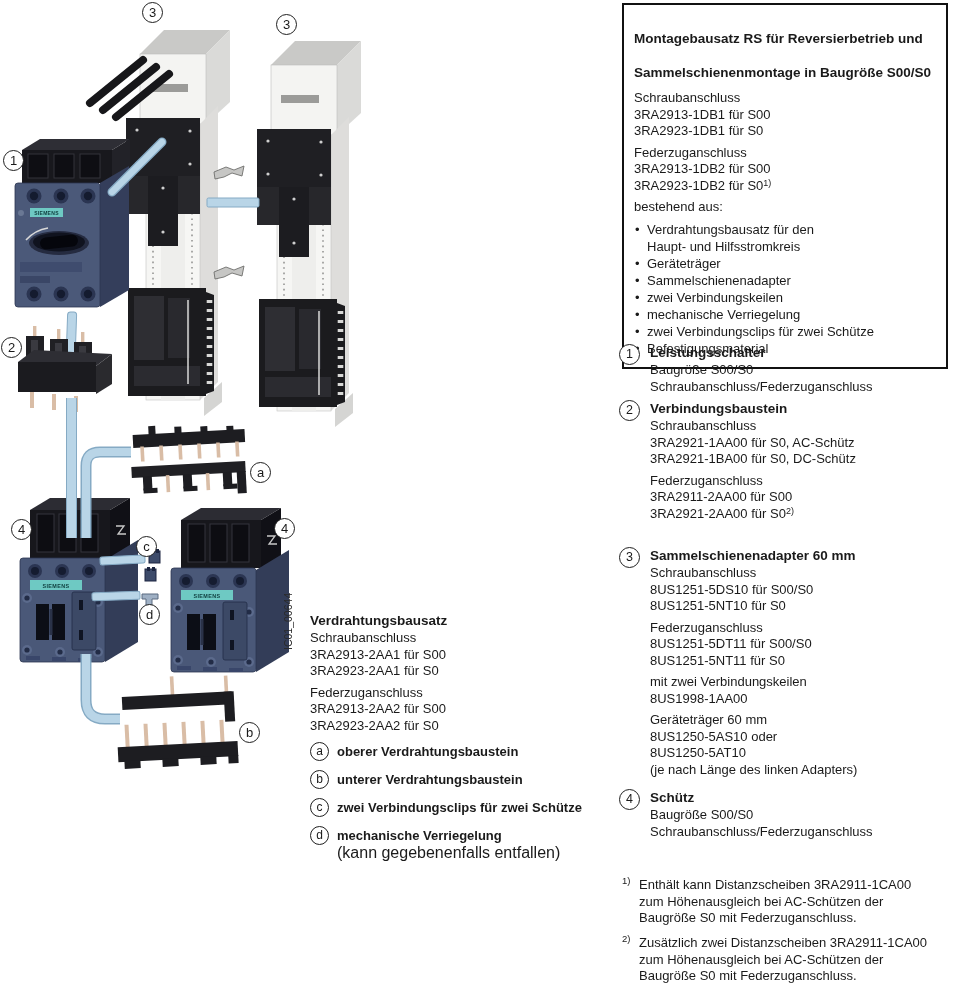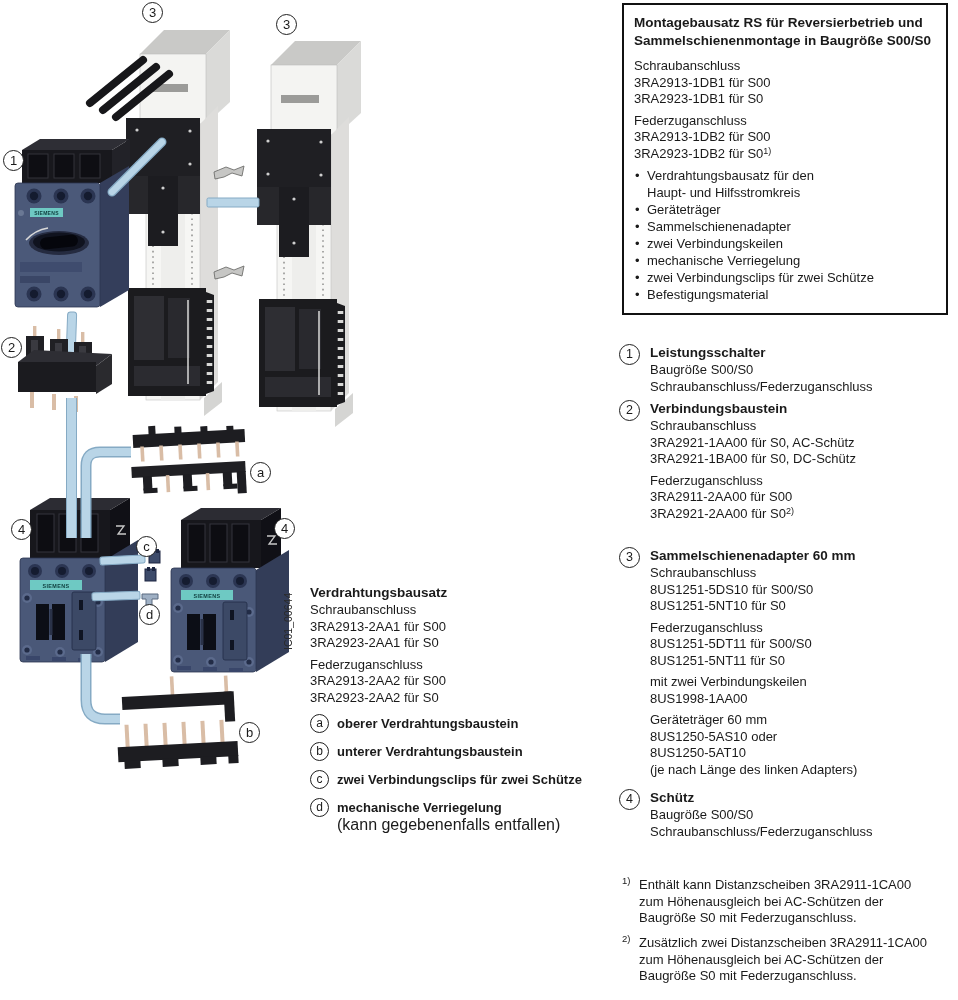--- a/index.html
+++ b/index.html
@@ -5,40 +5,40 @@
   html,body{margin:0;padding:0;background:#fff;}
   .page{position:relative;width:958px;height:1000px;background:#fff;overflow:hidden;
         font-family:"Liberation Sans",sans-serif;color:#1a1a1a;}
   svg{position:absolute;left:0;top:0;}
   
   .co{position:absolute;width:21px;height:21px;border:1.4px solid #1f1f1f;border-radius:50%;
       background:#fff;font-size:13px;line-height:20px;text-align:center;box-sizing:border-box;}
   
   .infobox{position:absolute;left:622px;top:3px;width:326px;box-sizing:border-box;
            border:2px solid #111;padding:9px 10px 10px 10px;background:#fff;}
-  .tl{font-size:13.5px;font-weight:bold;line-height:18px;}
+  .tl{font-size:13.5px;font-weight:bold;line-height:18px;margin-top:16px;}
   .ln{font-size:13px;line-height:16.5px;}
   .b{font-weight:normal;}
   .grp{margin-top:5px;}
   .grp8{margin-top:8px;}
   sup.s{font-size:9px;line-height:0;vertical-align:4px;}
   .bul{position:relative;padding-left:13px;font-size:13px;line-height:17px;}
   .bul::before{content:"\2022";position:absolute;left:1px;}
   .bulc{padding-left:13px;font-size:13px;line-height:17px;}
   
   .item{position:absolute;left:619px;width:340px;padding-left:31px;box-sizing:border-box;}
   .item .co2{position:absolute;left:0;top:0;width:21px;height:21px;border:1.3px solid #1f1f1f;
              border-radius:50%;background:#fff;font-size:12.5px;line-height:19px;text-align:center;
              box-sizing:border-box;}
   .item .t{font-size:13.5px;font-weight:bold;line-height:18px;}
   
   .fn{position:absolute;left:622px;width:332px;padding-left:17px;box-sizing:border-box;}
   .fn .fsup{position:absolute;left:0;top:-2px;font-size:9.5px;}
   
-  .wiring{position:absolute;left:310px;top:584px;width:300px;}
+  .wiring{position:absolute;left:310px;top:596px;width:300px;}
   .wrow{position:relative;margin-top:8px;padding-left:27px;min-height:20px;}
   .co3{position:absolute;left:0;top:0;width:19px;height:19px;border:1.3px solid #1f1f1f;
        border-radius:50%;background:#fff;font-size:12px;line-height:17px;text-align:center;
        box-sizing:border-box;}
   .wtxt{font-size:13px;line-height:19px;font-weight:bold;}
   .wnote{font-size:16px;line-height:16px;}
 </style>
 </head>
 <body>
 
@@ -325,20 +325,23 @@
       <div class="ln b">3RA2923-1DB1 für S0</div>
     </div>
     <div class="grp">
       <div class="ln">Federzuganschluss</div>
       <div class="ln b">3RA2913-1DB2 für S00</div>
       <div class="ln b">
         <span>3RA2923-1DB2 für S0</span><sup class="s">1)</sup>
       </div>
     </div>
     <div class="grp">
+      <div class="ln">bestehend aus:</div>
+    </div>
+    <div class="grp">
       <div class="bul">Verdrahtungsbausatz für den</div>
       <div class="bulc">Haupt- und Hilfsstromkreis</div>
       <div class="bul">Geräteträger</div>
       <div class="bul">Sammelschienenadapter</div>
       <div class="bul">zwei Verbindungskeilen</div>
       <div class="bul">mechanische Verriegelung</div>
       <div class="bul">zwei Verbindungsclips für zwei Schütze</div>
       <div class="bul">Befestigungsmaterial</div>
     </div>
   </div>

